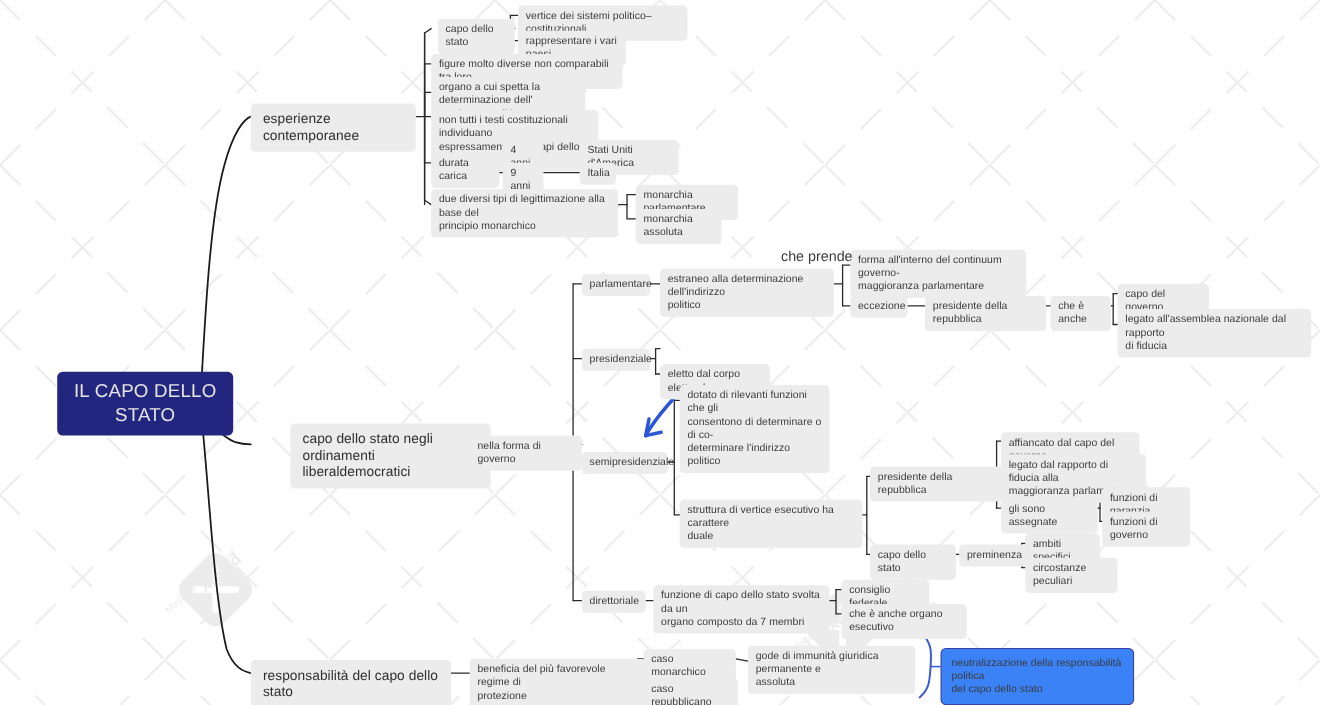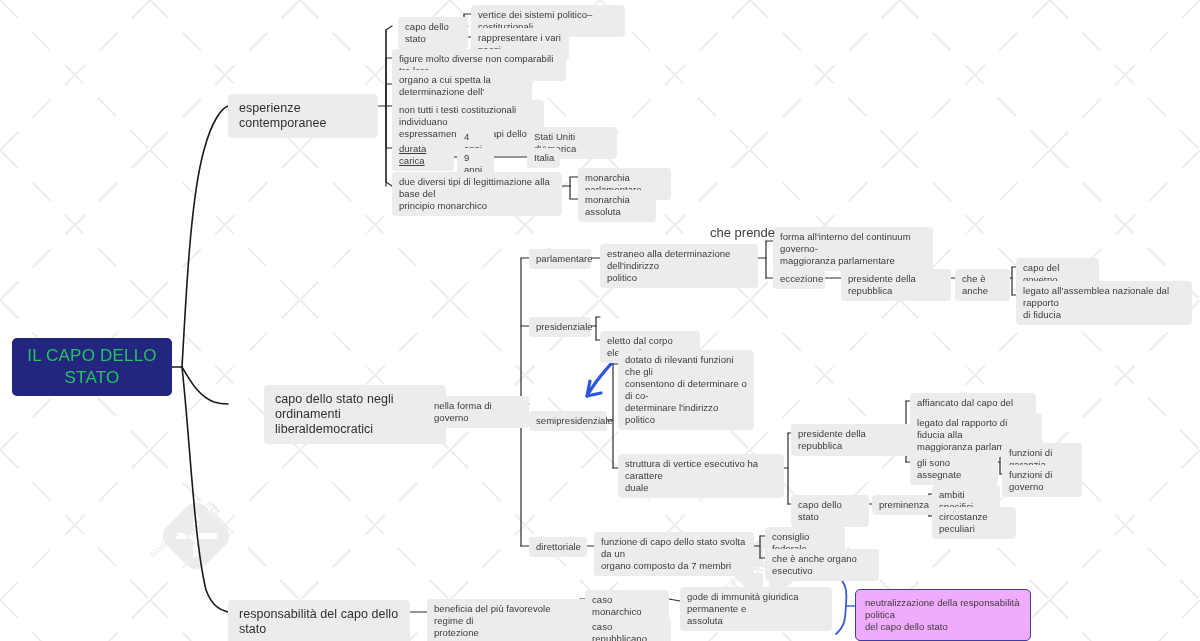--- a/index.html
+++ b/index.html
@@ -27,30 +27,31 @@
     letter-spacing:.05px;
   }
   .node.n1{
     font-size:12.5px;
     line-height:15px;
     padding:7px 11px;
     color:#2f2f2f;
   }
   .node.root{
     background:#23267e;
-    color:#22c55e;
+    color:#e5e5e5;
     font-size:17px;
     line-height:22px;
     text-align:center;
     padding:14px 10px;
     border-radius:5px;
     letter-spacing:.2px;
+    margin-left:40px;
   }
   .node.blueout{
-    background:#f0abfc;
+    background:#3b82f6;
     border:1.4px solid #3b3fa0;
     border-radius:5px;
     color:#3b3b3b;
     padding:7px 9px;
   }
   .freetext{
     position:absolute;
     background:transparent;
     color:#3b3b3b;
     font-size:13px;
@@ -219,21 +220,21 @@
 liberaldemocratici</div>
       <div class="node n1" style="left: 228px; top: 600px; width: 182px; min-height: 24px;">responsabilità del capo dello stato</div>
       <div class="node" style="left: 398px; top: 17px; width: 70px; min-height: 18px;">capo dello stato</div>
       <div class="node" style="left: 471px; top: 5px; width: 154px; min-height: 18px;">vertice dei sistemi politico–costituzionali</div>
       <div class="node" style="left: 471px; top: 28px; width: 98px; min-height: 18px;">rappresentare i vari paesi</div>
       <div class="node" style="left: 392px; top: 49px; width: 174px; min-height: 18px;">figure molto diverse non comparabili tra loro</div>
       <div class="node" style="left: 392px; top: 70px; width: 140px; min-height: 28px;">organo a cui spetta la determinazione dell'
 continuum politico</div>
       <div class="node" style="left: 392px; top: 100px; width: 152px; min-height: 28px;">non tutti i testi costituzionali individuano
 espressamente dei "capi dello stato"</div>
-      <div class="node" style="left: 392px; top: 139px; width: 62px; min-height: 18px; text-decoration: underline;">durata carica</div>
+      <div class="node" style="left: 392px; top: 139px; width: 62px; min-height: 18px;">durata carica</div>
       <div class="node" style="left: 457px; top: 127px; width: 37px; min-height: 18px;">4 anni</div>
       <div class="node" style="left: 527px; top: 127px; width: 90px; min-height: 18px;">Stati Uniti d'America</div>
       <div class="node" style="left: 457px; top: 148px; width: 37px; min-height: 18px;">9 anni</div>
       <div class="node" style="left: 527px; top: 148px; width: 33px; min-height: 18px;">Italia</div>
       <div class="node" style="left: 392px; top: 172px; width: 170px; min-height: 28px;">due diversi tipi di legittimazione alla base del
 principio monarchico</div>
       <div class="node" style="left: 578px; top: 168px; width: 93px; min-height: 18px;">monarchia parlamentare</div>
       <div class="node" style="left: 578px; top: 190px; width: 78px; min-height: 18px;">monarchia assoluta</div>
       <div class="node" style="left: 427px; top: 396px; width: 102px; min-height: 18px;">nella forma di governo</div>
       <div class="node" style="left: 529px; top: 249px; width: 62px; min-height: 18px;">parlamentare</div>

